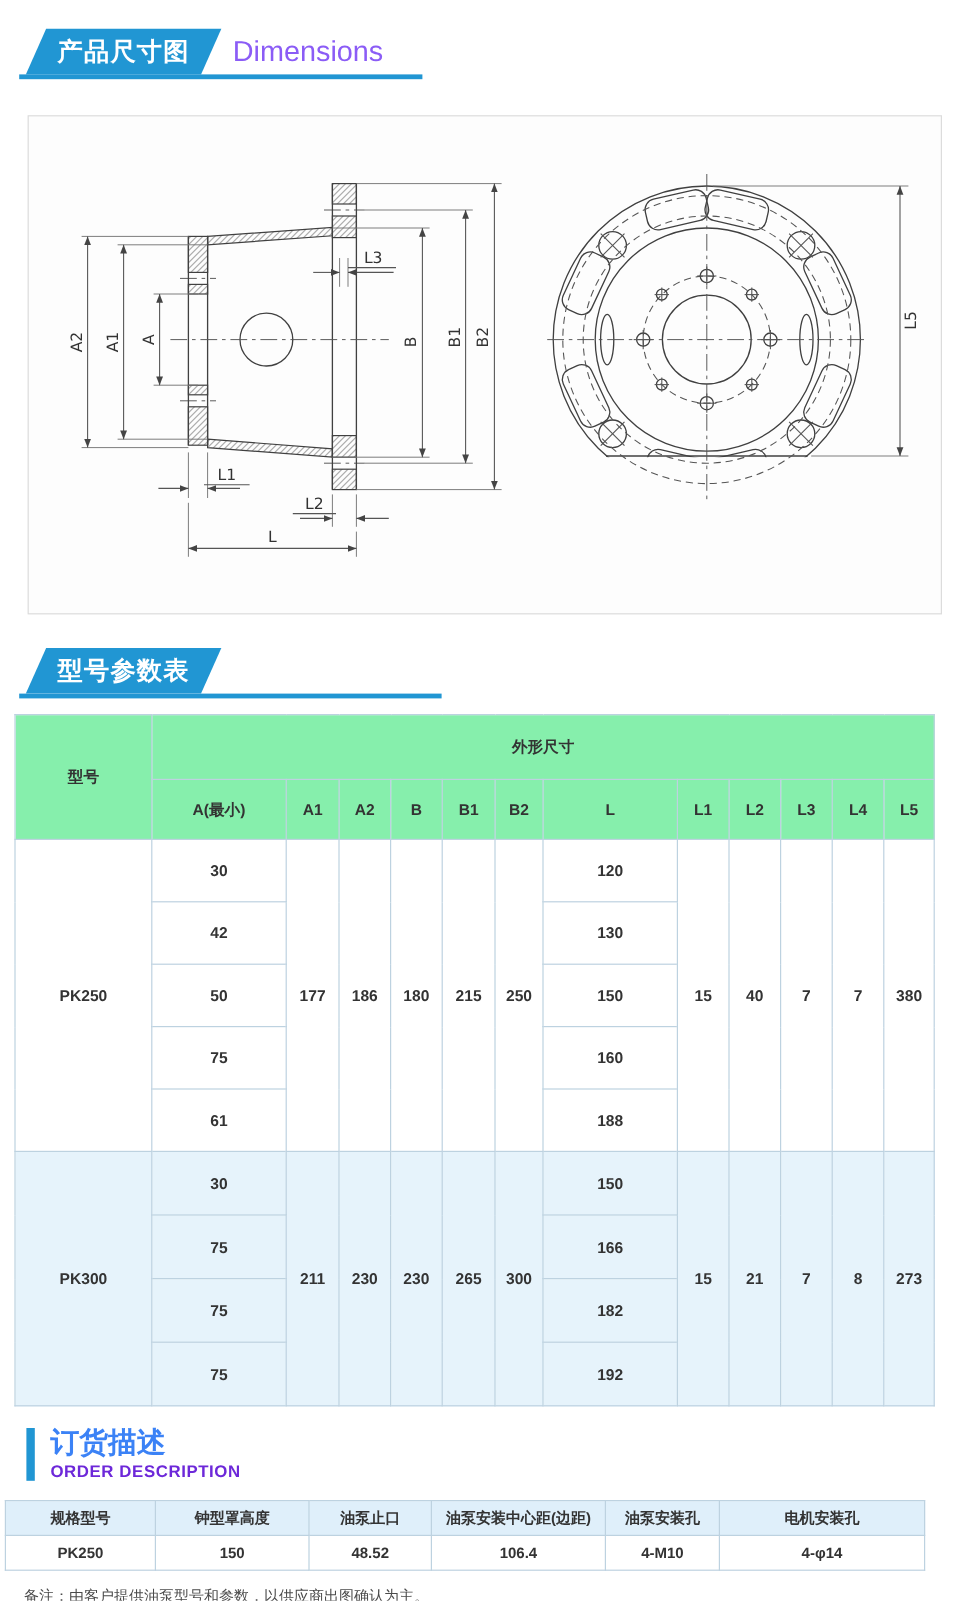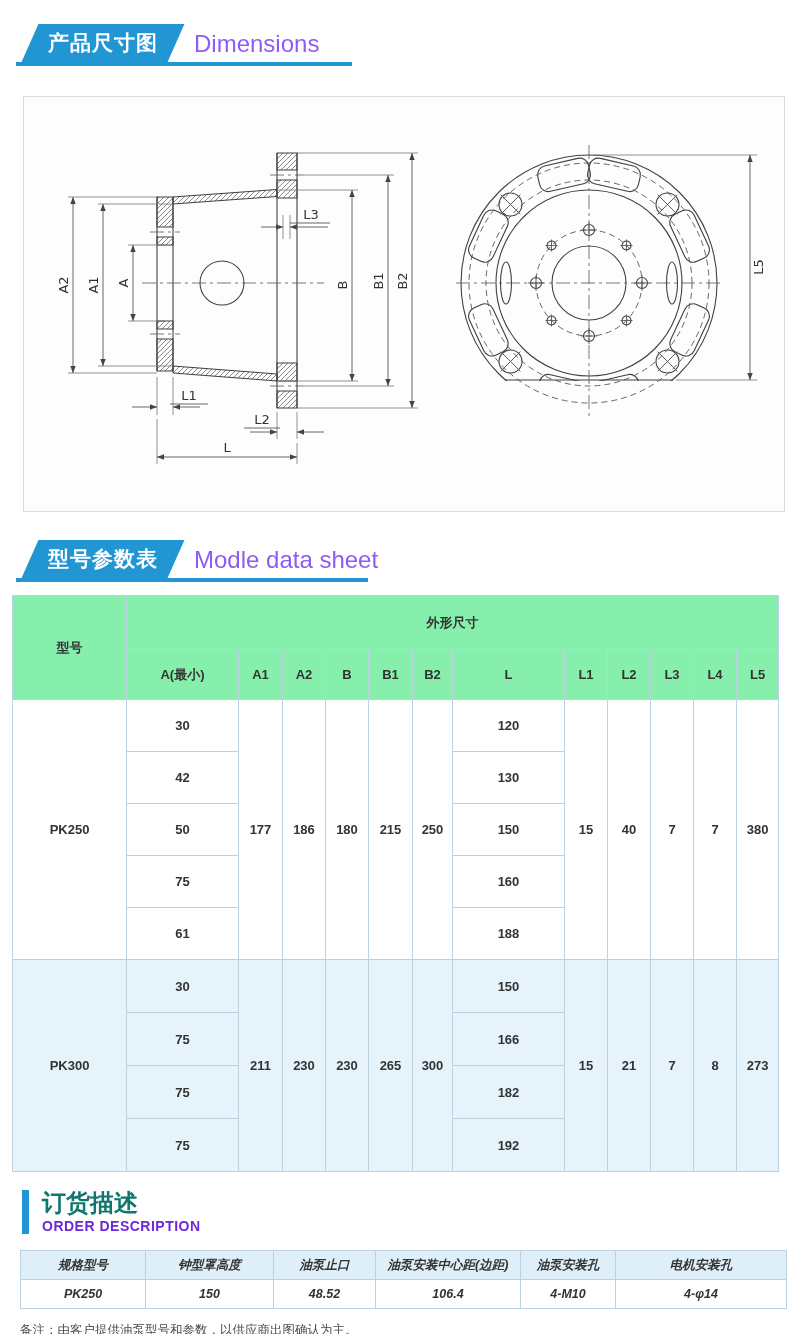--- a/index.html
+++ b/index.html
@@ -39,23 +39,23 @@
   .main-tbl thead th{background:#86efac;}
   .main-tbl .hrow1 th{height:53px;}
   .main-tbl .hrow2 th{height:49px;}
   .main-tbl tbody tr{height:52px;}
   .main-tbl tbody tr.pk300 td{background:#e6f3fb;}
   .main-tbl tbody tr.pk300{height:53px;}
   .main-tbl{border:1px solid #a9c0d0;}
   
   .order-hdr{margin:18px 0 0 22px;display:flex;align-items:stretch;}
   .order-hdr .accent-bar{width:7px;background:#2196d3;margin-right:13px;}
-  .order-hdr .t-zh{font-size:24px;font-weight:bold;color:#0f766e;line-height:1.1;}
+  .order-hdr .t-zh{font-size:24px;font-weight:bold;color:#3b82f6;line-height:1.1;}
   .order-hdr .t-en{font-size:14px;font-weight:bold;color:#6d28d9;letter-spacing:.5px;margin-top:2px;}
-  .order-tbl{margin:16px 0 0 20px;width:766px;border:1px solid #a9c0d0;font-style:italic;}
+  .order-tbl{margin:16px 0 0 4px;width:766px;border:1px solid #a9c0d0;}
   .order-tbl th,.order-tbl td{
     border:1px solid #bdd2e0;text-align:center;font-size:12.5px;color:#333;padding:0;
   }
   .order-tbl th{background:#dfeffa;font-weight:bold;height:28px;}
   .order-tbl td{height:28px;font-weight:bold;}
   
   .footnote{margin:13px 0 0 20px;font-size:12.5px;color:#4a4a4a;}
   
   .ol{stroke:#404040;stroke-width:1.1;fill:none;}
   .hat{stroke:#404040;stroke-width:1;fill:url(#hatch);}
@@ -264,21 +264,20 @@
     <line class="dim" x1="726" y1="58" x2="726" y2="283" marker-start="url(#arw)" marker-end="url(#arw)"></line>
     <text class="lbl" x="739" y="170" text-anchor="middle" transform="rotate(-90 739 170)">L5</text>
   </g>
 </svg>
 </div>
 
 <div class="sec-hdr" style="width:352px;margin-top:24px;">
   <div class="badge">
     <span>型号参数表</span>
   </div>
-  <div class="en-title">Modle data sheet</div>
 </div>
 
 <table class="main-tbl">
   <colgroup>
     <col style="width:114px">
       <col style="width:112px">
       <col style="width:44px">
       <col style="width:43px">
     <col style="width:43px">
       <col style="width:44px">

